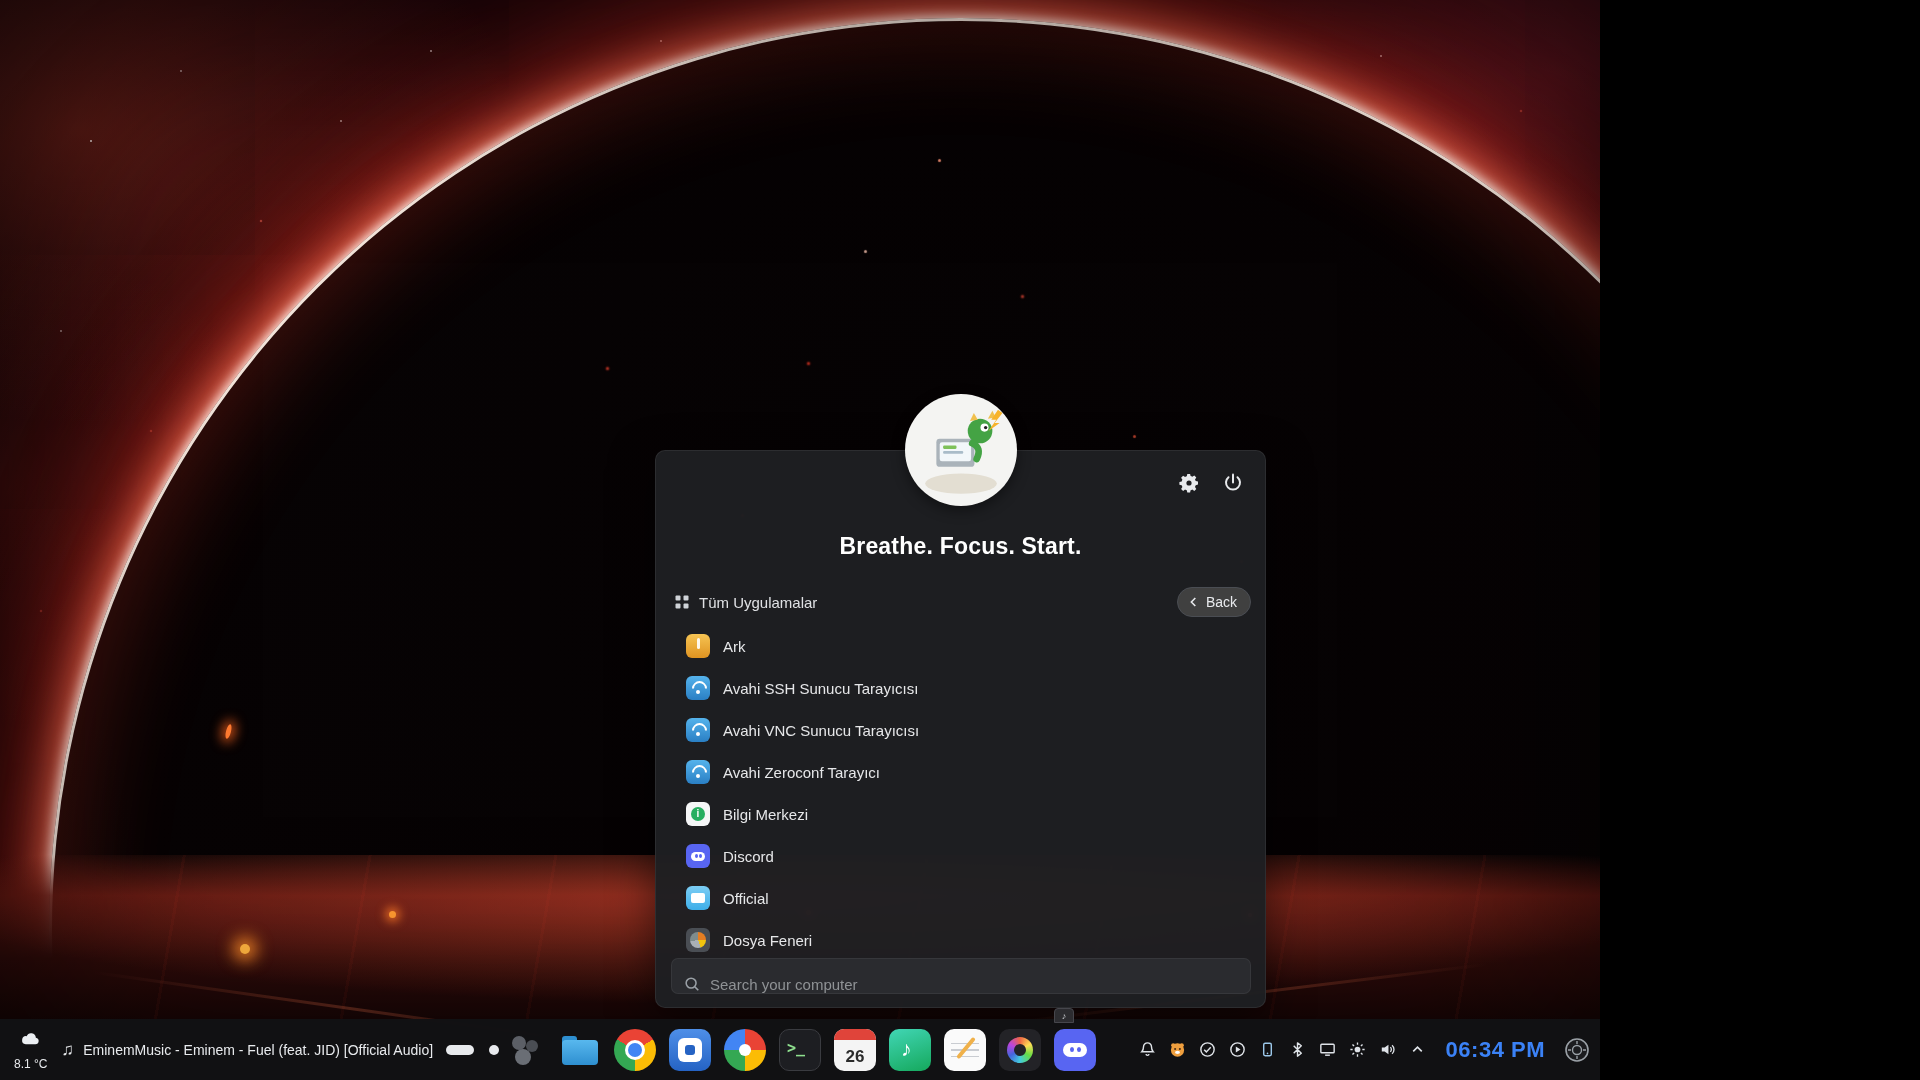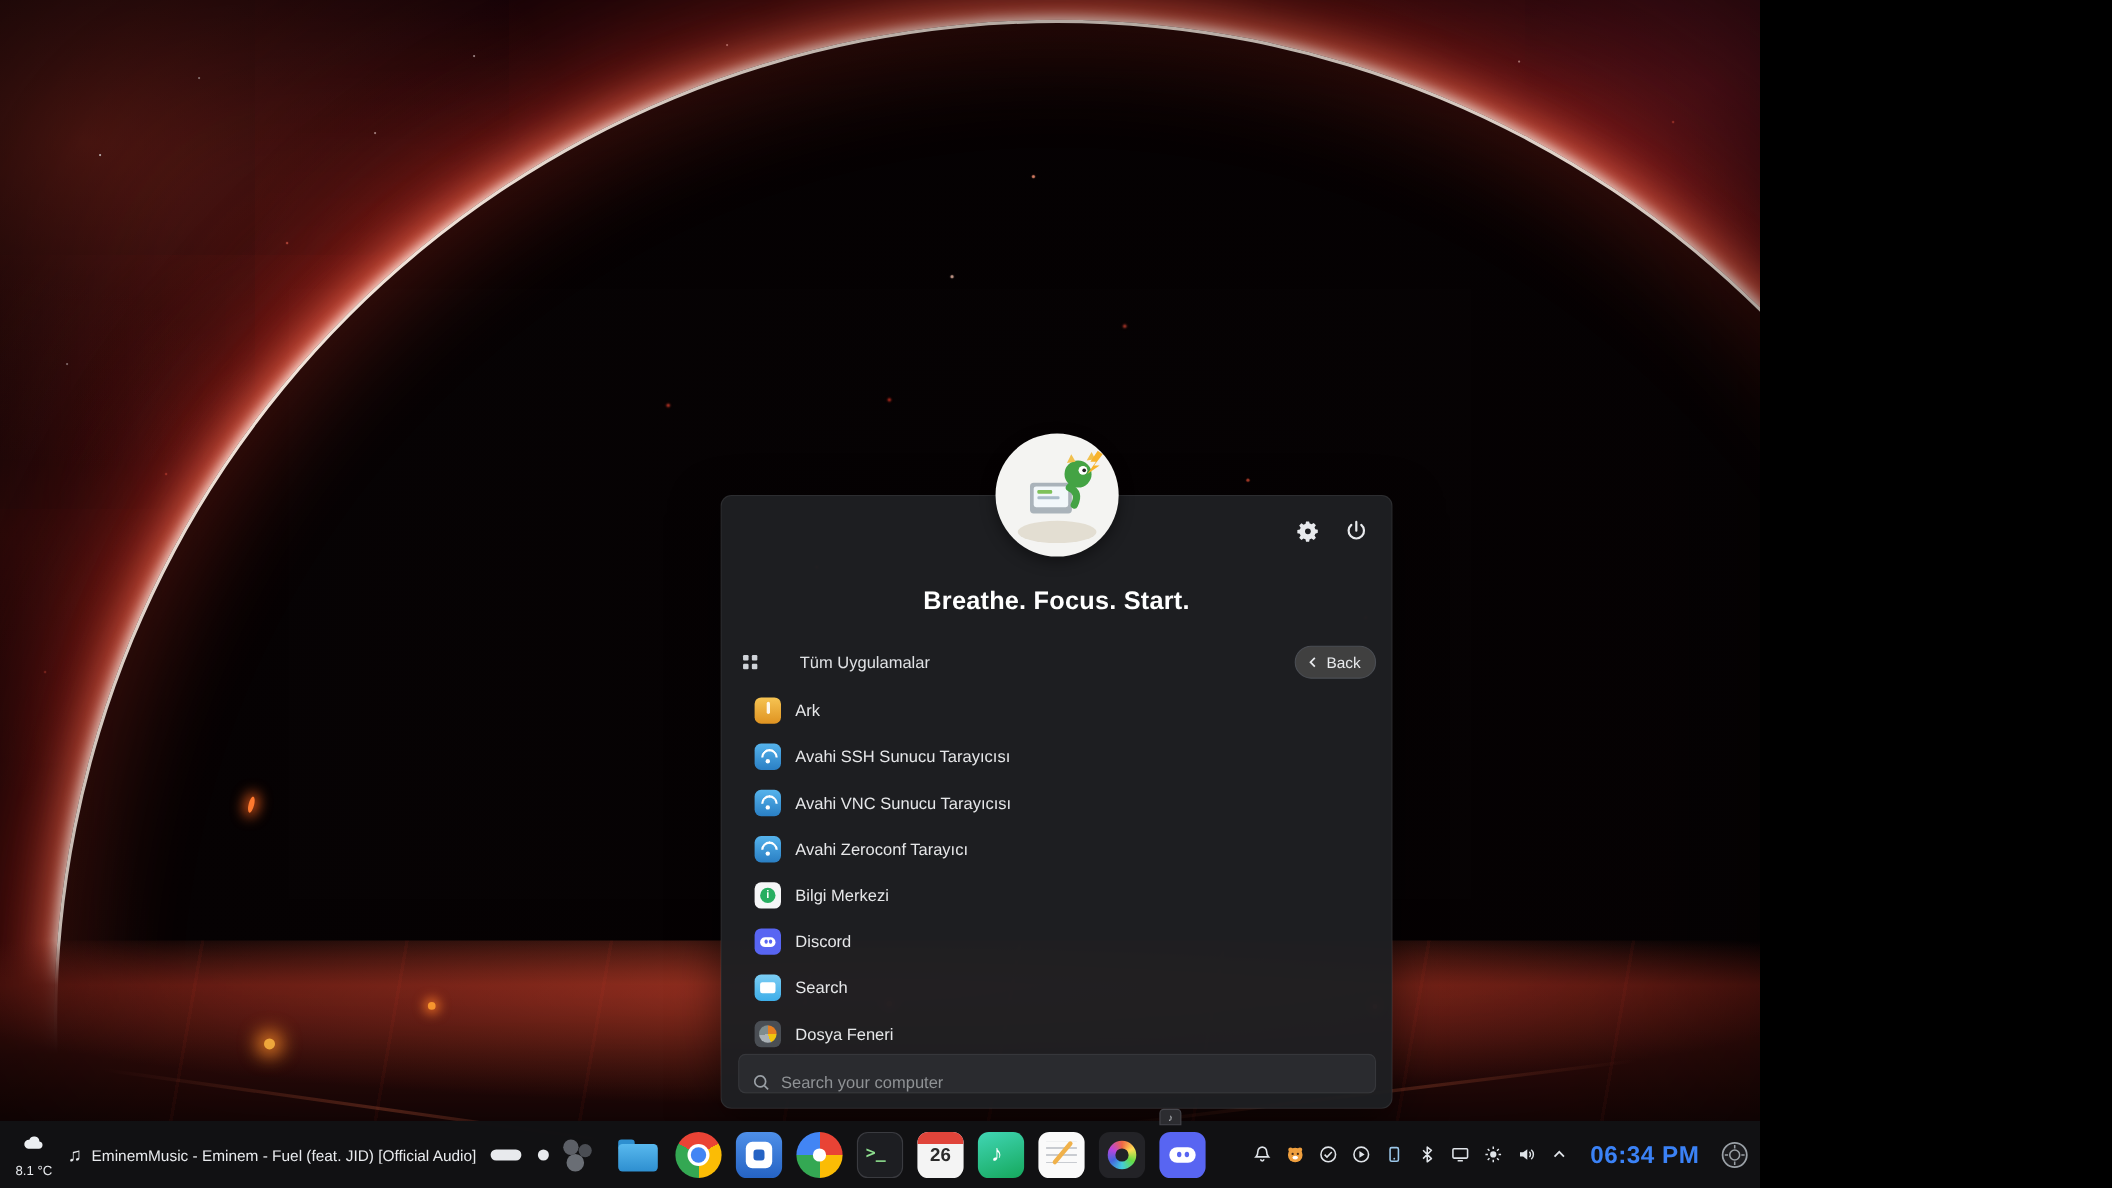--- a/index.html
+++ b/index.html
@@ -80,21 +80,21 @@
     box-shadow:0 4px 14px rgba(0,0,0,.45); overflow:hidden; }
   .avatar svg { width:100%; height:100%; display:block; }
   .top-actions { position:absolute; top:18px; right:18px; display:flex; gap:16px; }
   .icon-btn { width:28px; height:28px; display:flex; align-items:center; justify-content:center;
     border-radius:6px; cursor:pointer; }
   .greeting { position:absolute; top:82px; left:0; right:0; text-align:center;
     color:#fff; font-size:23px; font-weight:700; letter-spacing:.2px; }
   .section-row { position:absolute; top:136px; left:18px; right:14px; height:30px;
     display:flex; align-items:center; justify-content:space-between; }
   .section-left { display:flex; align-items:center; gap:9px; }
-  .section-label { color:#dfe1e4; font-size:15px;margin-left:28px; }
+  .section-label { color:#dfe1e4; font-size:15px; }
   .back-btn { display:flex; align-items:center; gap:5px; height:30px; padding:0 13px 0 9px;
     background:#404040; border:1px solid #4a4d53; border-radius:15px; cursor:pointer; }
   .back-label { color:#e8eaed; font-size:14px; }
   .app-list { position:absolute; top:174px; left:0; right:0; }
   .app-row { height:42px; display:flex; align-items:center; gap:13px; padding:0 18px 0 30px;
     cursor:pointer; }
   .app-label { color:#e6e7e9; font-size:15px; }
   .ai { position:relative; flex:none; width:24px; height:24px; border-radius:6px; }
   .ai-ark { background:linear-gradient(180deg,#f6c453,#df9321); }
   .ai-ark::after { content:""; position:absolute; left:11px; top:4px; width:3px; height:11px;
@@ -159,21 +159,21 @@
   .di-blueapp::before { content:""; position:absolute; left:9px; top:9px; width:24px; height:24px;
     background:#fff; border-radius:6px; }
   .di-blueapp::after { content:""; position:absolute; left:16px; top:16px; width:10px; height:10px;
     background:#2563c4; border-radius:3px; }
   .di-pinwheel { border-radius:50%;
     background:conic-gradient(from 0deg,#e94335 0 90deg,#fbbc05 90deg 180deg,#34a853 180deg 270deg,#4285f4 270deg 360deg); }
   .di-pinwheel::after { content:""; position:absolute; inset:15px; background:#fff; border-radius:50%; }
   .di-terminal { background:#1d1e22; border:1px solid #3a3b40; }
   .di-terminal::after { content:">_"; position:absolute; left:7px; top:9px; color:#8fe08f;
     font-family:"DejaVu Sans Mono",monospace; font-size:15px; font-weight:700; }
-  .di-calendar { background:#f4f4f4; overflow:hidden; display:flex; align-items:center; justify-content:center; }
+  .di-calendar { background:#f4f4f4; overflow:hidden; display:flex; align-items:flex-end; justify-content:center; }
   .di-calendar::before { content:""; position:absolute; left:0; top:0; right:0; height:11px;
     background:#e0443a; }
   .cal-day { position:relative; color:#2b2b2b; font-size:17px; font-weight:700; line-height:29px; }
   .di-music { background:linear-gradient(160deg,#41d6b5,#15a85c); }
   .di-music::after { content:"\266A"; position:absolute; left:12px; top:8px; color:#fff; font-size:21px; }
   .di-notes { background:#fafafa; }
   .di-notes::before { content:""; position:absolute; left:7px; top:9px; right:7px; height:20px;
     background:repeating-linear-gradient(180deg,transparent 0 5px,#c9ccd1 5px 6.5px); }
   .di-notes::after { content:""; position:absolute; left:20px; top:6px; width:4px; height:26px;
     background:#f0b14a; border-radius:2px; transform:rotate(40deg); }
@@ -294,21 +294,21 @@
       <div class="app-row">
         <span class="ai ai-info"></span>
         <span class="app-label">Bilgi Merkezi</span>
       </div>
       <div class="app-row">
         <span class="ai ai-discord"></span>
         <span class="app-label">Discord</span>
       </div>
       <div class="app-row">
         <span class="ai ai-dolphin"></span>
-        <span class="app-label">Search</span>
+        <span class="app-label">Official</span>
       </div>
       <div class="app-row">
         <span class="ai ai-filelight"></span>
         <span class="app-label">Dosya Feneri</span>
       </div>
     </div>
 
     <div class="search-bar">
       <svg viewBox="0 0 20 20" width="18" height="18">
         <circle cx="9" cy="9" r="5.5" fill="none" stroke="#9aa0a6" stroke-width="1.7"></circle>

